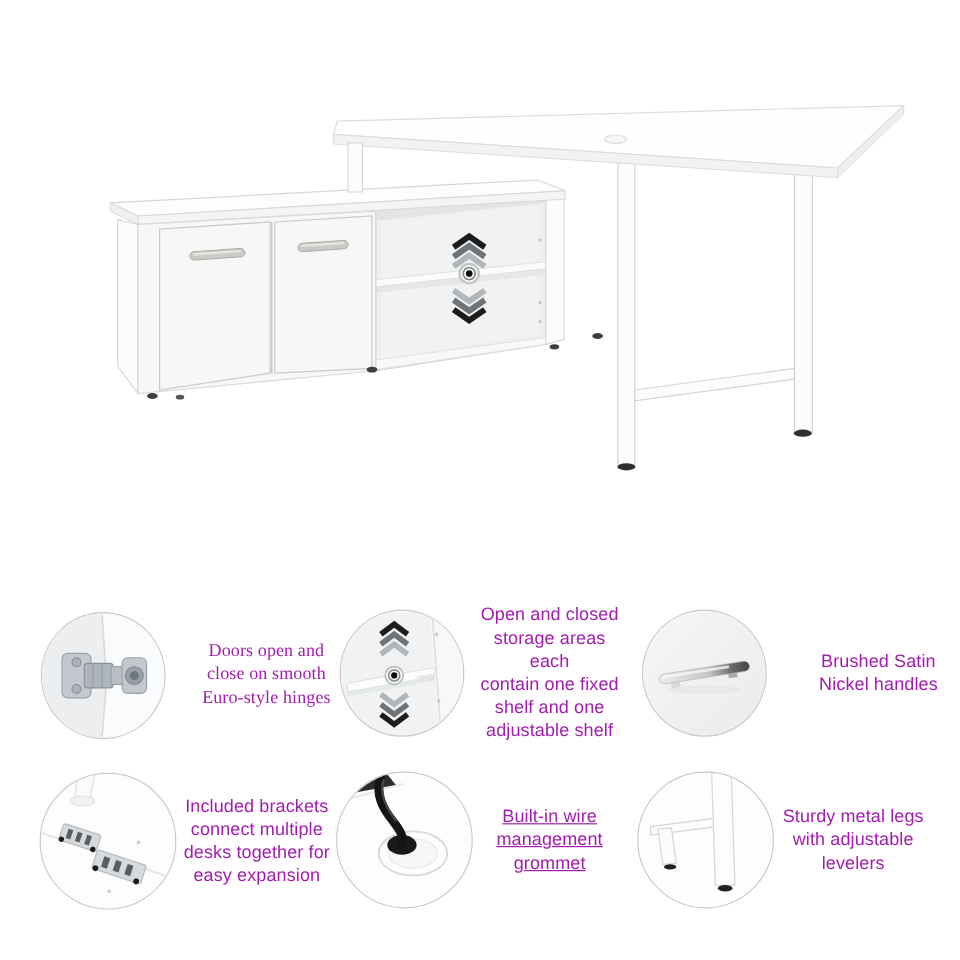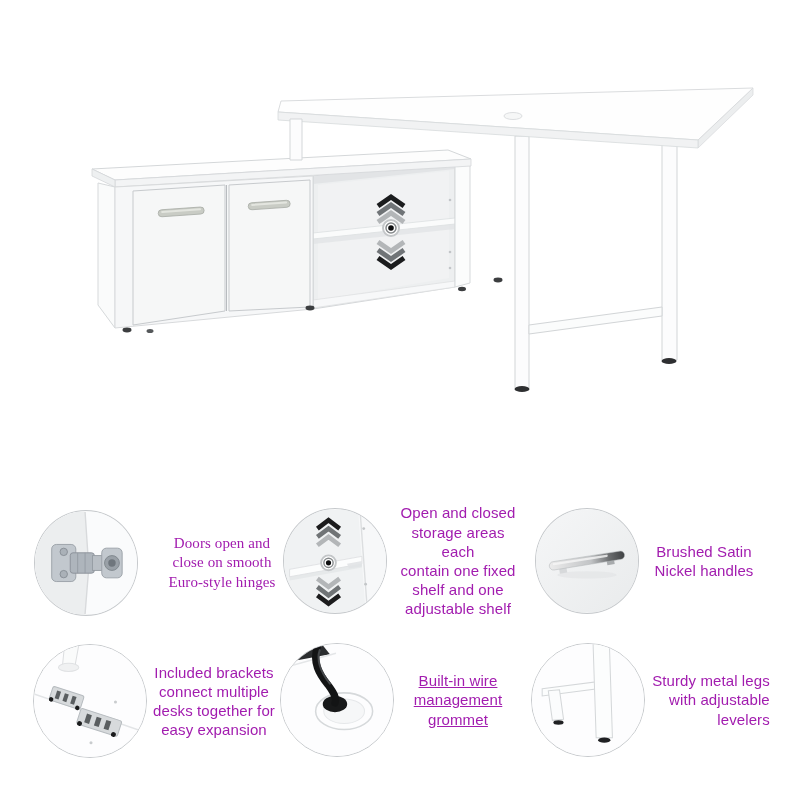--- a/index.html
+++ b/index.html
@@ -178,21 +178,21 @@
       <rect x="0" y="0" width="110" height="110" fill="url(#circlebg)"></rect>
       <ellipse cx="55" cy="70" rx="32" ry="4" fill="#e1e3e5" opacity="0.6"></ellipse>
       <g transform="rotate(-9 55 55)">
         <rect x="24" y="58" width="8" height="6" fill="#d7d9db"></rect>
         <rect x="76" y="56" width="8" height="7" fill="#a8abad"></rect>
         <rect x="14" y="50" width="82" height="9" rx="4.5" fill="url(#silver)" stroke="#b0b3b5" stroke-width="0.5"></rect>
         <rect x="18" y="51.5" width="60" height="2.5" rx="1.2" fill="#f6f6f6" opacity="0.8"></rect>
       </g>
     </svg>
   </div>
-  <div class="caption" style="left:640px;top:508px;width:128px;height:106px;">Brushed Satin
+  <div class="caption" style="left:668px;top:508px;width:128px;height:106px;">Brushed Satin
 Nickel handles</div>
 
   <div class="feature-circle" style="left:33px;top:644px;width:114px;height:114px;">
     <svg viewBox="0 0 110 110">
       <rect x="0" y="0" width="110" height="110" fill="#fdfdfe"></rect>
       <polygon points="30,0 44,0 40,22 28,20" fill="#fafbfb" stroke="#dcdee0"></polygon>
       <ellipse cx="34" cy="22" rx="10" ry="4" fill="#f0f1f2" stroke="#e0e2e4"></ellipse>
       <path d="M0,48 L110,86" stroke="#e2e4e6" stroke-width="1.5" fill="none"></path>
       <g transform="translate(32,52) rotate(18)">
         <rect x="-16" y="-7" width="32" height="14" rx="2" fill="#d7dadc" stroke="#b6bbbf"></rect>
@@ -238,17 +238,17 @@
   <div class="feature-circle" style="left:531px;top:643px;width:114px;height:114px;">
     <svg viewBox="0 0 110 110">
       <rect x="0" y="0" width="110" height="110" fill="#fdfdfe"></rect>
       <polygon points="10,44 72,36 72,43 10,51" fill="#fcfdfd" stroke="#d4d7d9"></polygon>
       <polygon points="16,46 27,45 31,74 20,75" fill="#fbfcfd" stroke="#d4d7d9"></polygon>
       <ellipse cx="26" cy="77" rx="5" ry="2.2" fill="#202123"></ellipse>
       <polygon points="60,0 76,0 79,92 63,92" fill="#fcfdfd" stroke="#d4d7d9"></polygon>
       <ellipse cx="71" cy="94.5" rx="6" ry="2.6" fill="#202123"></ellipse>
     </svg>
   </div>
-  <div class="caption" style="left:648px;top:643px;width:126px;height:114px;text-align:right;">Sturdy metal legs
+  <div class="caption" style="left:648px;top:643px;width:126px;height:114px;">Sturdy metal legs
 with adjustable
 levelers</div>
 
 </div>
 
 </body></html>

